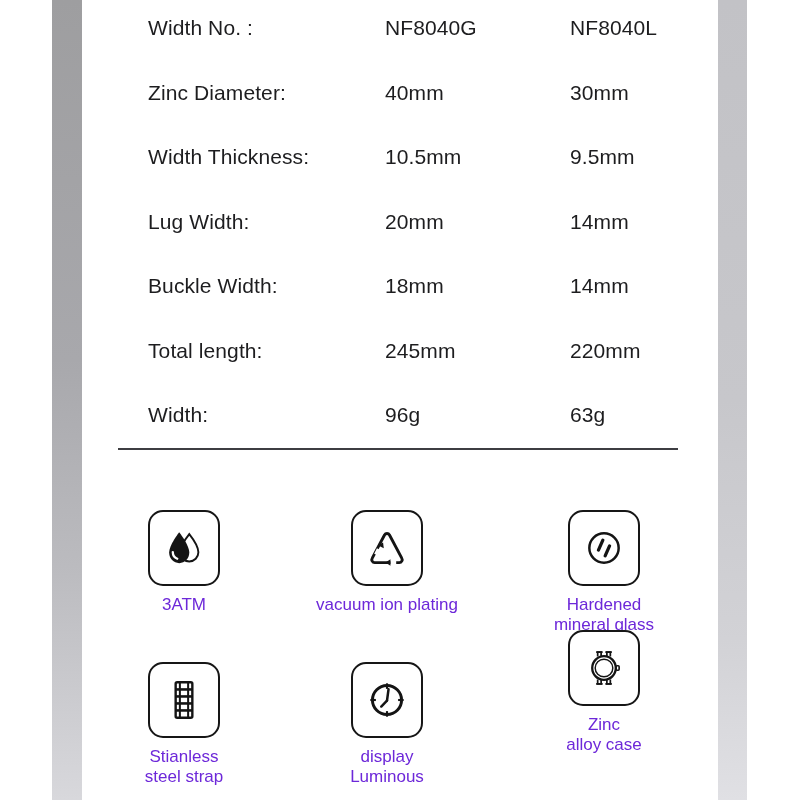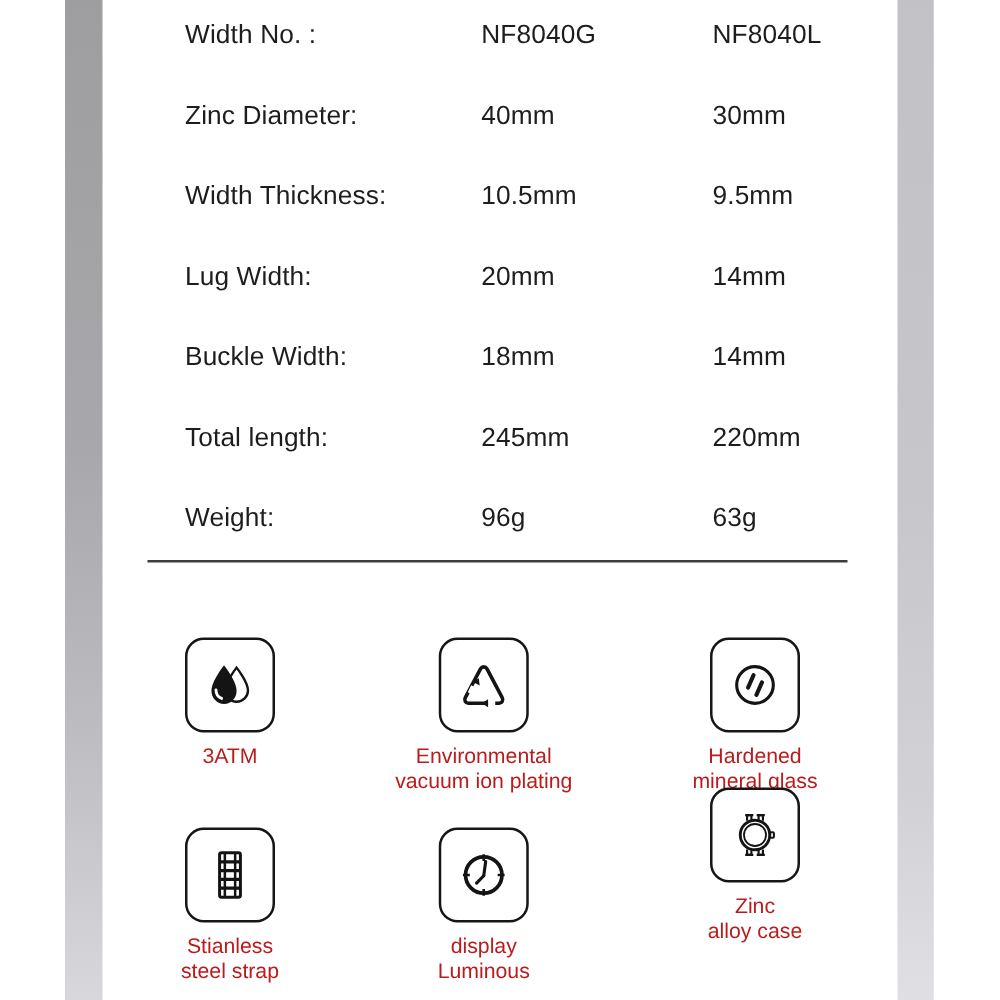--- a/index.html
+++ b/index.html
@@ -31,21 +31,21 @@
 
   .feature { position:absolute; width:212px; text-align:center; }
   .icon-box {
     width:72px; height:76px;
     margin:0 auto;
     border:2.5px solid #161616;
     border-radius:15px;
     background:#ffffff;
     display:flex; align-items:center; justify-content:center;
   }
-  .feature-label { margin-top:9px; font-size:17px; line-height:20px; color:#b91c1c; }
+  .feature-label { margin-top:9px; font-size:17px; line-height:20px; color:#6d28d9; }
   .feature-label span { display:block; }
   svg { display:block; }
 </style>
 </head>
 <body>
 
 <div class="shade left"></div>
 <div class="shade right"></div>
 
 <div class="spec-table">
@@ -73,21 +73,21 @@
     <div class="spec-label">Buckle Width:</div>
     <div class="spec-value">18mm</div>
     <div class="spec-value">14mm</div>
   </div>
   <div class="spec-row">
     <div class="spec-label">Total length:</div>
     <div class="spec-value">245mm</div>
     <div class="spec-value">220mm</div>
   </div>
   <div class="spec-row">
-    <div class="spec-label">Weight:</div>
+    <div class="spec-label">Width:</div>
     <div class="spec-value">96g</div>
     <div class="spec-value">63g</div>
   </div>
 </div>
 
 <div class="divider"></div>
 
 <div class="feature" style="left:78px; top:510px;">
   <div class="icon-box">
     <svg viewBox="0 0 48 48" width="46" height="46" aria-hidden="true">
@@ -109,21 +109,20 @@
         <rect x="-3.2" y="-3" width="6.4" height="6" fill="#ffffff"></rect>
       </g>
       <g transform="translate(17.6,22.8) rotate(-63)">
         <path d="M0 -3.4 L5 0 L0 3.4 Z" fill="#141414"></path>
       </g>
       <rect x="27.6" y="36.2" width="6" height="6" fill="#ffffff"></rect>
       <path d="M27.6 35.8 L22.4 39.2 L27.6 42.6 Z" fill="#141414"></path>
     </svg>
   </div>
   <div class="feature-label">
-    <span>Environmental</span>
     <span>vacuum ion plating</span>
   </div>
 </div>
 
 <div class="feature" style="left:498px; top:510px;">
   <div class="icon-box">
     <svg viewBox="0 0 48 48" width="46" height="46" aria-hidden="true">
       <circle cx="24" cy="24" r="15.3" fill="none" stroke="#141414" stroke-width="2.6"></circle>
       <line x1="22.8" y1="15.8" x2="18.2" y2="26.2" stroke="#141414" stroke-width="3.4" stroke-linecap="round"></line>
       <line x1="29.8" y1="21.8" x2="25.2" y2="32.2" stroke="#141414" stroke-width="3.4" stroke-linecap="round"></line>

